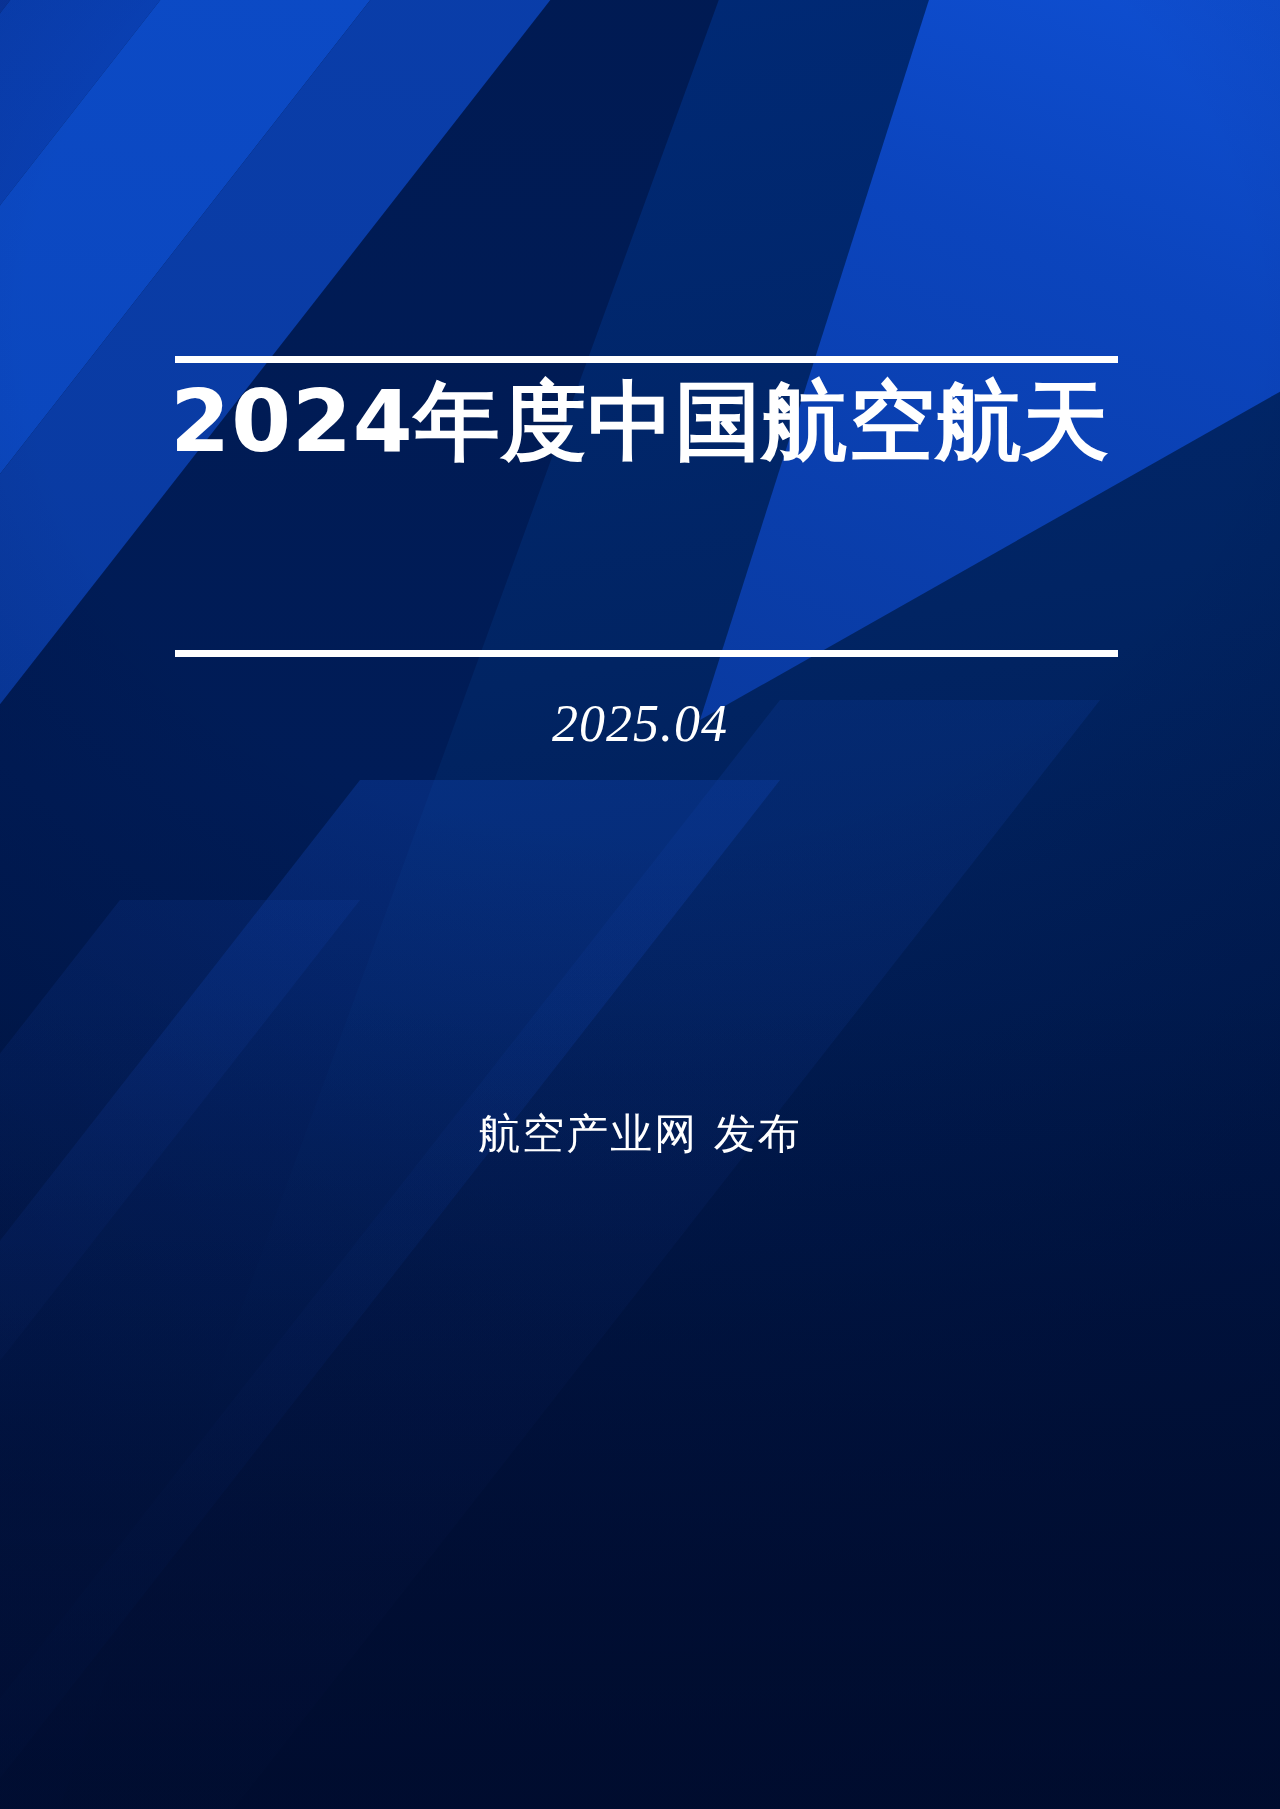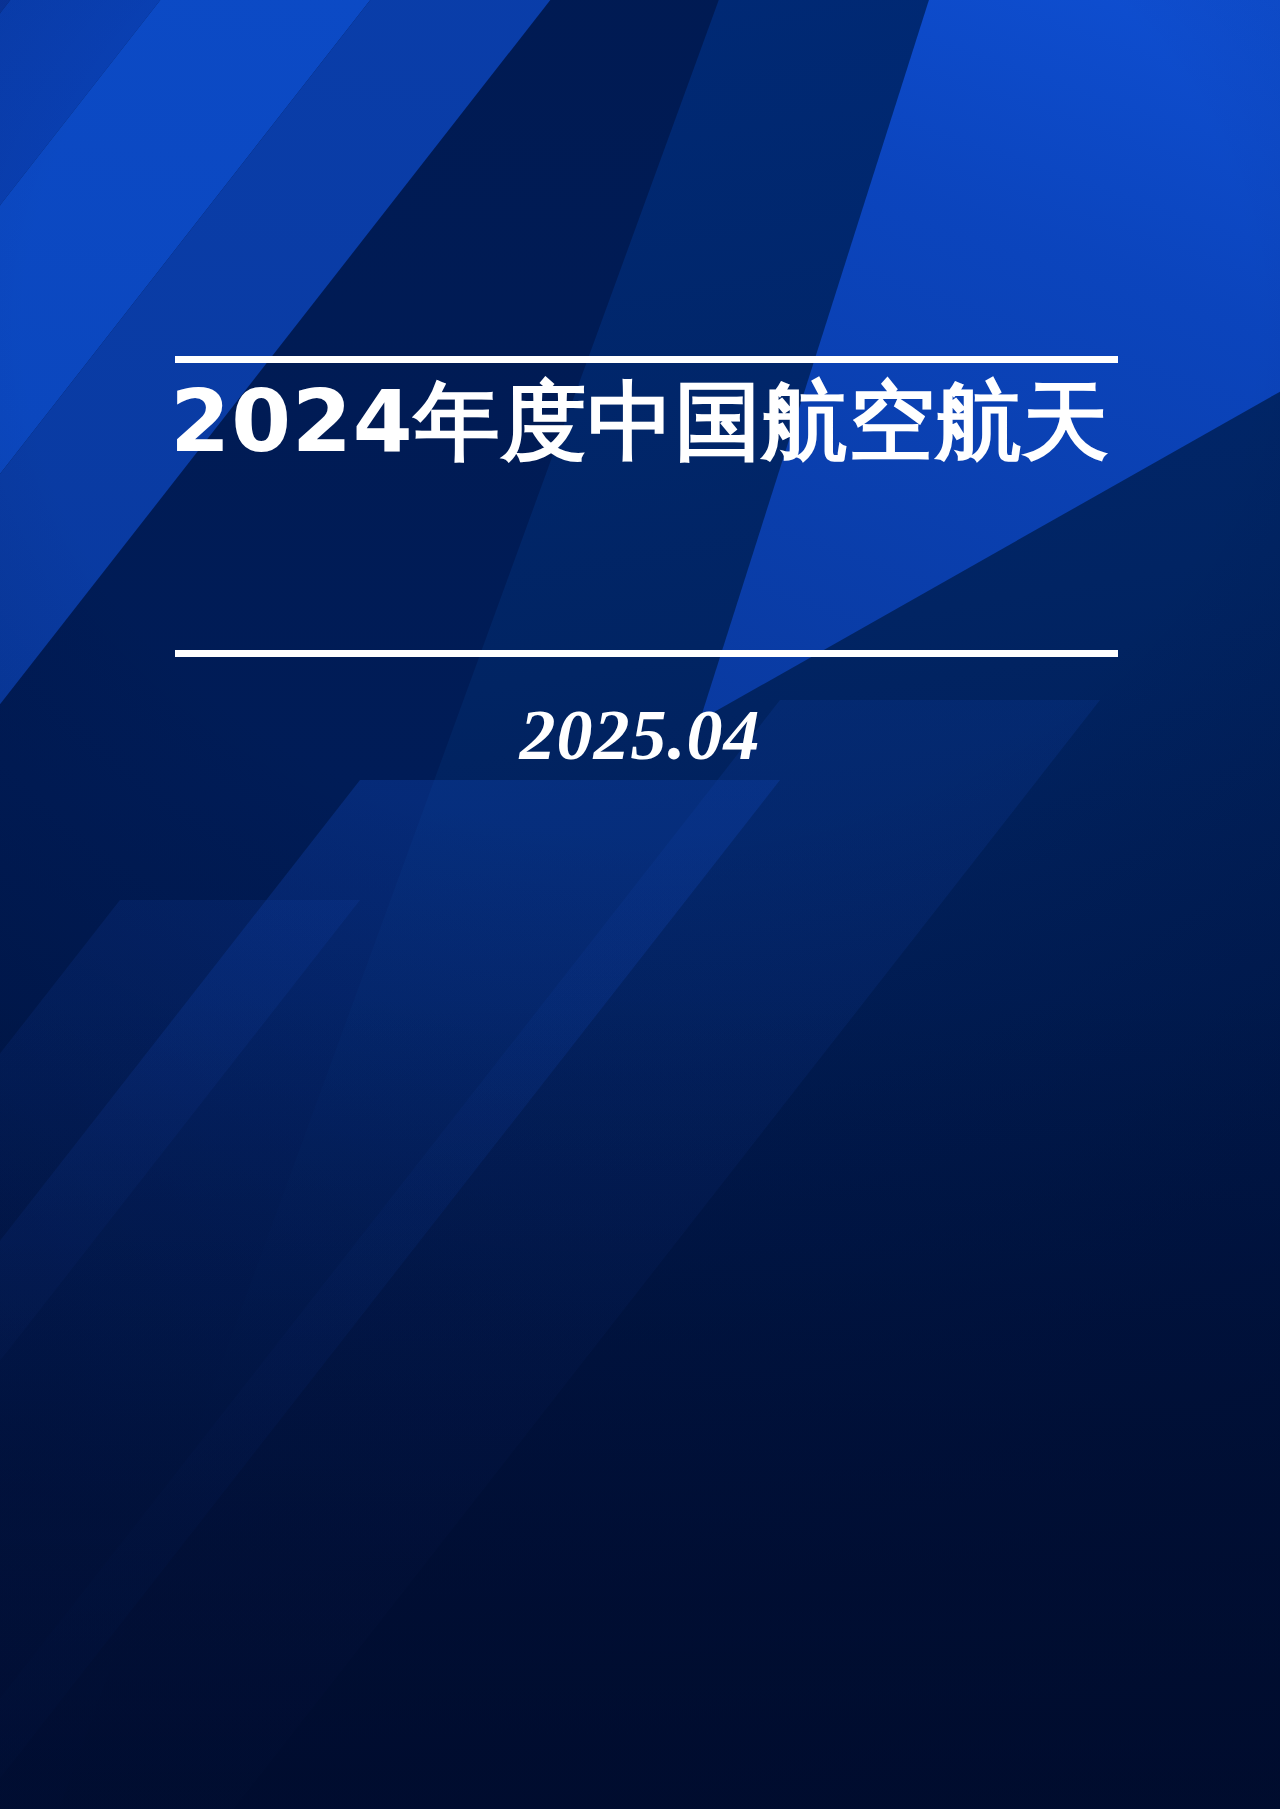--- a/index.html
+++ b/index.html
@@ -111,22 +111,22 @@
   }
 
   .date {
     position: absolute;
     left: 0; right: 0;
     top: 694px;
     text-align: center;
     color: #ffffff;
     font-family: "Liberation Serif", "DejaVu Serif", serif;
     font-style: italic;
-    font-weight: 700;
-    font-size: 72px;
+    font-weight: 400;
+    font-size: 52px;
     letter-spacing: 1px;
   }
 
   .publisher {
     position: absolute;
     left: 0; right: 0;
     top: 1106px;
     text-align: center;
     color: #ffffff;
     font-family: "DejaVu Sans", "Liberation Sans", sans-serif;
@@ -161,15 +161,16 @@
     <div class="rule rule-top"></div>
 
     <div class="title-block">
       <div class="title-line">2024年度中国航空航天</div>
     </div>
 
     <div class="rule rule-bottom"></div>
 
     <div class="date">2025.04</div>
 
+    <div class="publisher">航空产业网 发布</div>
 
   </div>
 </div>
 
 </body></html>

